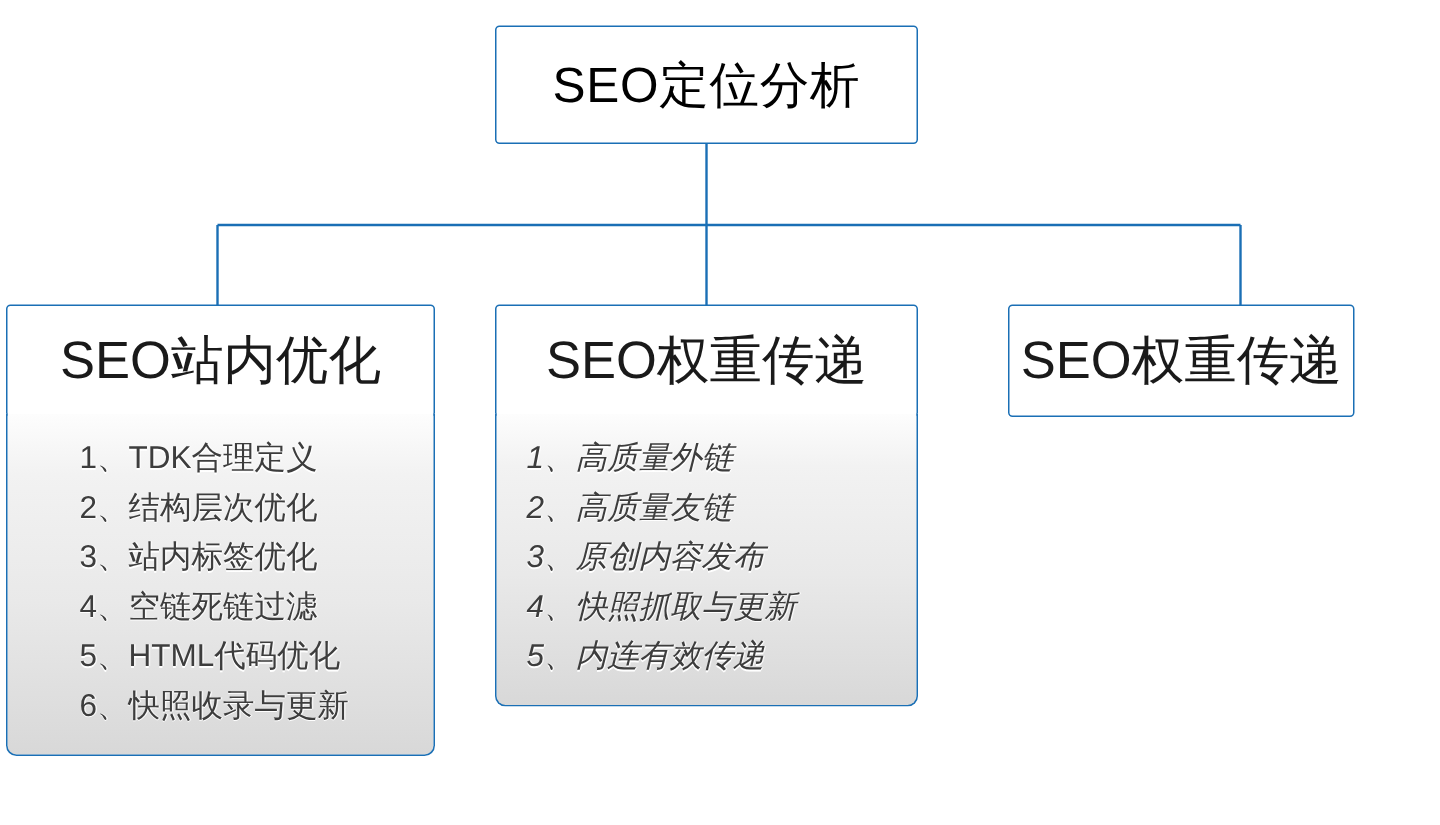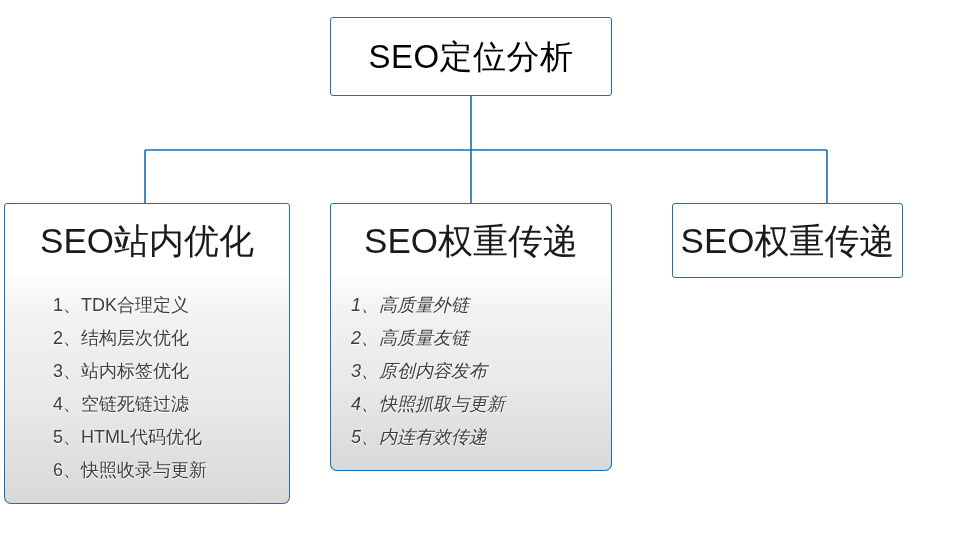--- a/index.html
+++ b/index.html
@@ -93,21 +93,21 @@
         #d8d8d8 100%);
     padding: 13px 0 16px 0;
     overflow: hidden;
   }
   .list-items {
     list-style: none;
     margin: 0;
     padding: 0;
   }
   .list-item {
-    font-size: 18px;
+    font-size: 21px;
     line-height: 33px;
     color: #3d3d3d;
     text-shadow: 0 1px 0 #ffffff, 1px 0 0 rgba(255,255,255,0.7);
     white-space: nowrap;
     padding-left: 0;
     text-align: center;
   }
   
   .col-0 .list-items, .col-1 .list-items, .col-2 .list-items {
     display: inline-block;

